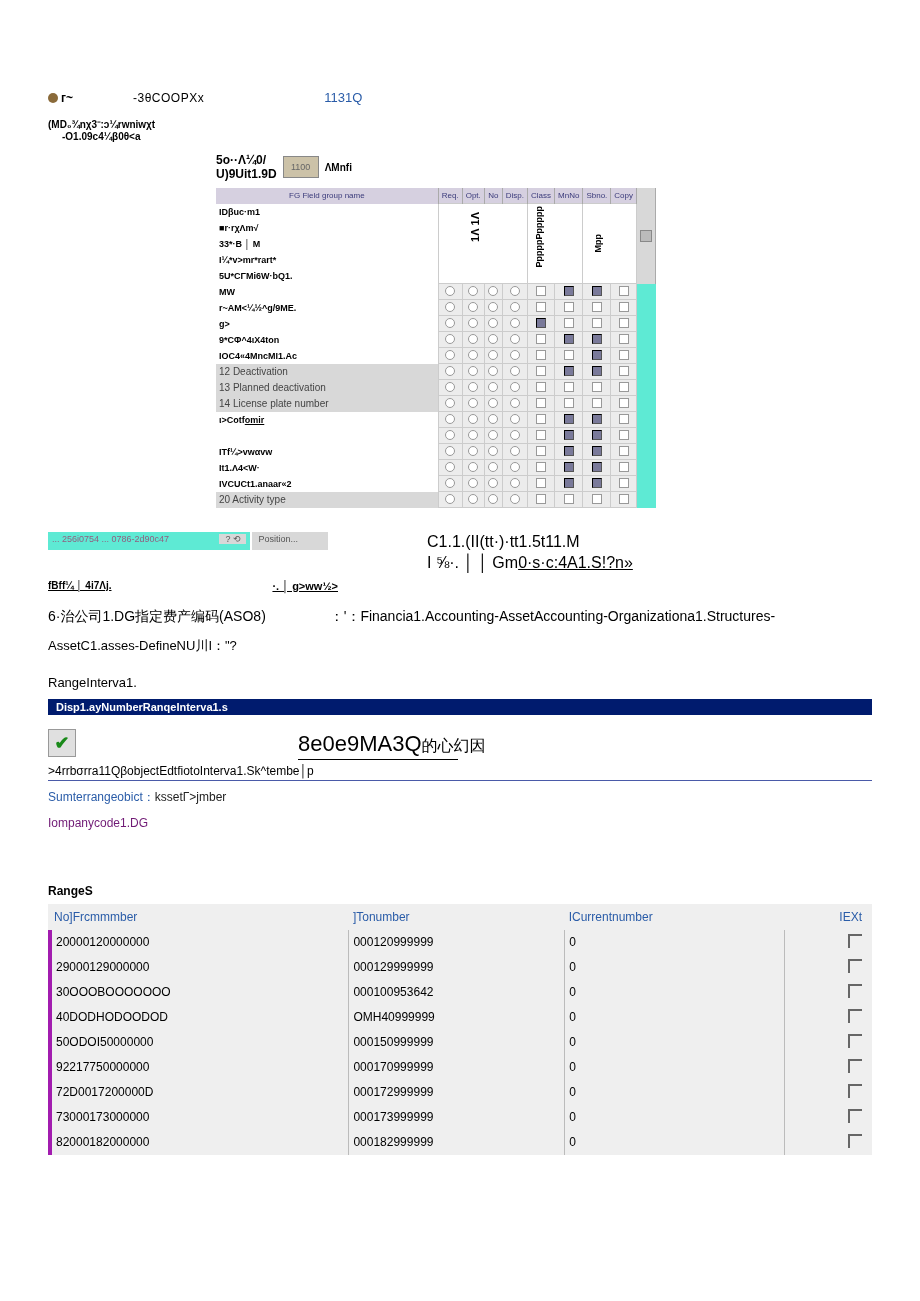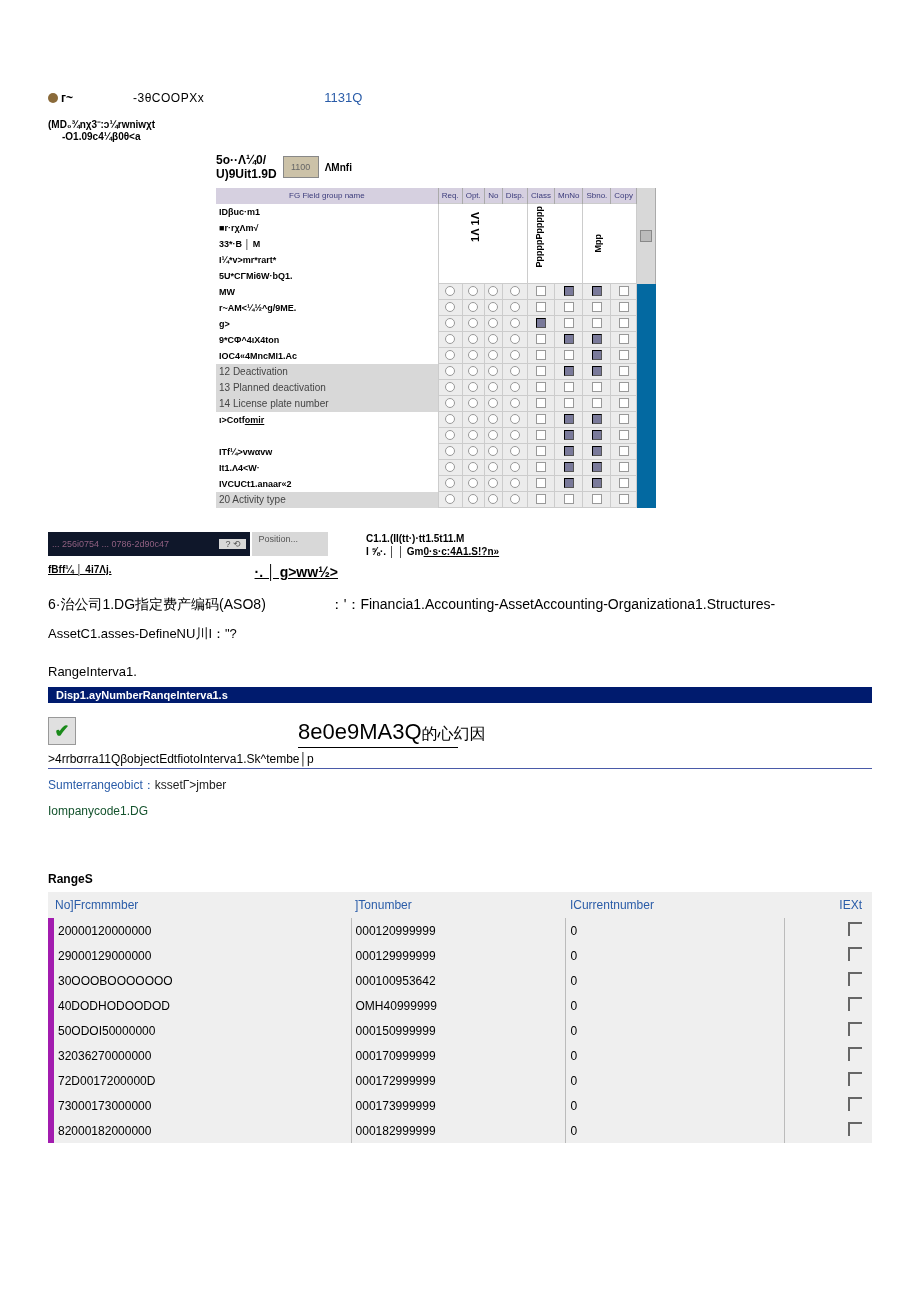--- a/index.html
+++ b/index.html
@@ -19,61 +19,61 @@
   .head-center { margin-left: 60px; font-size: 12px; letter-spacing: 0.5px; }
   .head-blue { color: #2a5ca8; font-size: 13px; margin-left: 120px; }
   .sub-head { font-size: 10px; font-weight: bold; line-height: 1.2; margin-bottom: 10px; }
 
   .grid-wrap { margin-left: 168px; width: 440px; }
   .grid-top-row { display: flex; align-items: center; margin-bottom: 6px; }
   .grid-top-txt { font-size: 12px; font-weight: bold; line-height: 1.2; }
   .grid-num-box { width: 36px; height: 22px; background: #ccc2a8; border: 1px solid #888; margin: 0 6px; display: flex; align-items: center; justify-content: center; font-size: 9px; color: #666; }
   .grid-amni { font-size: 10px; font-weight: bold; }
 
-  .sap-table { width: 100%; border-collapse: collapse; background: #0369a1; font-size: 9px; }
+  .sap-table { width: 100%; border-collapse: collapse; background: #5eead4; font-size: 9px; }
   .sap-table td, .sap-table th { padding: 1px 3px; height: 16px; vertical-align: middle; white-space: nowrap; }
   .sap-header { background: #d6d0e0; color: #3a3a7a; font-size: 8px; }
   .sap-header td { border-right: 1px solid #aaa; text-align: center; }
   .row-label { background: #fff; width: 140px; font-size: 9px; font-weight: bold; overflow: hidden; text-overflow: ellipsis; }
   .row-label-grey { background: #d8d8d8; width: 140px; font-size: 10px; color: #444; }
   .ck { text-align: center; width: 18px; background: #ececec; border: 1px solid #ccc; }
   .ck-box { display: inline-block; width: 10px; height: 10px; background: #fff; border: 1px solid #999; }
   .ck-on { background: #7a7a9a; border: 1px inset #555; }
   .ck-radio { width: 10px; height: 10px; border-radius: 50%; background: #fff; border: 1px solid #999; display: inline-block; }
   .scroll-col { width: 12px; background: #d8d8d8; }
   .scroll-btn { width: 12px; height: 12px; background: #bbb; border: 1px solid #888; }
   .vert-text { font-size: 11px; font-weight: bold; }
 
   .mid-block { margin-top: 24px; display: flex; align-items: flex-start; }
   .mid-left { width: 280px; }
-  .mid-bar { height: 18px; background: #0f172a; color: #906080; font-size: 9px; padding: 12px 4px; display: flex; align-items: center; }
+  .mid-bar { height: 18px; background: #5eead4; color: #906080; font-size: 9px; padding: 2px 4px; display: flex; align-items: flex-start; }
   .mid-bar-icons { margin-left: auto; background: #d8d8d8; padding: 0 6px; font-size: 9px; color: #555; }
   .mid-pos { background: #d8d8d8; color: #555; font-size: 9px; padding: 2px 30px 2px 6px; margin-left: 2px; }
-  .mid-right { margin-left: 38px; font-size: 10px; font-weight: bold; line-height: 1.3; }
+  .mid-right { margin-left: 99px; font-size: 16px; font-weight: normal; line-height: 1.3; }
 
   .line-under { text-decoration: underline; }
   .body-text { font-size: 14px; line-height: 2; margin-top: 10px; }
   .body-text2 { font-size: 13px; line-height: 1.8; margin-top: 4px; }
 
   .title-bar2 { background: #001b6e; color: #fff; font-size: 11px; font-weight: bold; padding: 2px 8px; margin-top: 4px; }
   .check-icon { width: 28px; height: 28px; background: #e0e0e0; border: 1px solid #999; display: flex; align-items: center; justify-content: center; margin-top: 14px; }
   .check-svg { color: #1a8a1a; font-size: 18px; font-weight: bold; }
   .big-title { font-size: 22px; font-weight: normal; }
   .big-sub { font-size: 16px; }
   .title-row2 { display: flex; align-items: baseline; margin-top: -26px; padding-left: 250px; }
 
   .sumline { color: #2a5ca8; font-size: 12px; margin-top: 8px; }
   .sumline .k { color: #222; }
-  .compline { color: #14532d; font-size: 12px; margin-top: 10px; }
+  .compline { color: #701a75; font-size: 12px; margin-top: 10px; }
 
   .ranges-title { font-size: 12px; font-weight: bold; margin-top: 54px; margin-bottom: 6px; }
   .ranges-table { width: 100%; border-collapse: collapse; background: #efefef; font-size: 12px; }
   .ranges-table th { text-align: left; color: #2a5ca8; font-weight: normal; padding: 6px 4px; background: #efefef; }
   .ranges-table td { padding: 4px 4px; border-left: 1px solid #bbb; }
-  .ranges-table tr td:first-child { border-left: 6px solid #a21caf; margin-top: 36px; }
+  .ranges-table tr td:first-child { border-left: 4px solid #a21caf; margin-top: 36px; }
   .ext-box { display: inline-block; width: 14px; height: 14px; border-top: 2px solid #666; border-left: 2px solid #666; }
   .th-r { text-align: right !important; padding-right: 10px !important; }
 </style>
 </head>
 <body>
 
 <div class="top-row">
   <span class="dot"></span>
   <span class="tilde">г~</span>
   <span class="head-center">-3θCOOPXx</span>
@@ -309,21 +309,21 @@
   <div class="mid-right">
     <div>C1.1.(II(tt·)·tt1.5t11.M</div>
     <div>
       <span>I ⅝·. │ │ Gm</span><span class="line-under">0·s·c:4A1.S!?n»</span>
     </div>
   </div>
 </div>
 
 <div style="display:flex;justify-content:space-between;width:290px;margin-top:6px">
   <span class="line-under" style="font-size:10px;font-weight:bold">fBff¼ │ 4i7Λj.</span>
-  <span class="line-under" style="font-size:14px;font-weight:bold">·. │ g&gt;ww½&gt;</span>
+  <span class="line-under" style="font-size:11px;font-weight:bold">·. │ g&gt;ww½&gt;</span>
 </div>
 
 <div class="body-text">
   <span>6·治公司1.DG指定费产编码(ASO8)</span>
   <span style="margin-left:60px">：'：Financia1.Accounting-AssetAccounting-Organizationa1.Structures-</span>
 </div>
 <div class="body-text2">AssetC1.asses-DefineNU川I："?</div>
 <div class="body-text2" style="margin-top:14px">RangeInterva1.</div>
 
 <div class="title-bar2">Disp1.ayNumberRanqeInterva1.s</div>
@@ -380,21 +380,21 @@
         <td>0</td>
         <td style="text-align: right; padding-right: 10px;"><span class="ext-box"></span></td>
       </tr>
       <tr>
         <td>50ODOI50000000</td>
         <td>000150999999</td>
         <td>0</td>
         <td style="text-align: right; padding-right: 10px;"><span class="ext-box"></span></td>
       </tr>
       <tr>
-        <td>32036270000000</td>
+        <td>92217750000000</td>
         <td>000170999999</td>
         <td>0</td>
         <td style="text-align: right; padding-right: 10px;"><span class="ext-box"></span></td>
       </tr>
       <tr>
         <td>72D0017200000D</td>
         <td>000172999999</td>
         <td>0</td>
         <td style="text-align: right; padding-right: 10px;"><span class="ext-box"></span></td>
       </tr>

